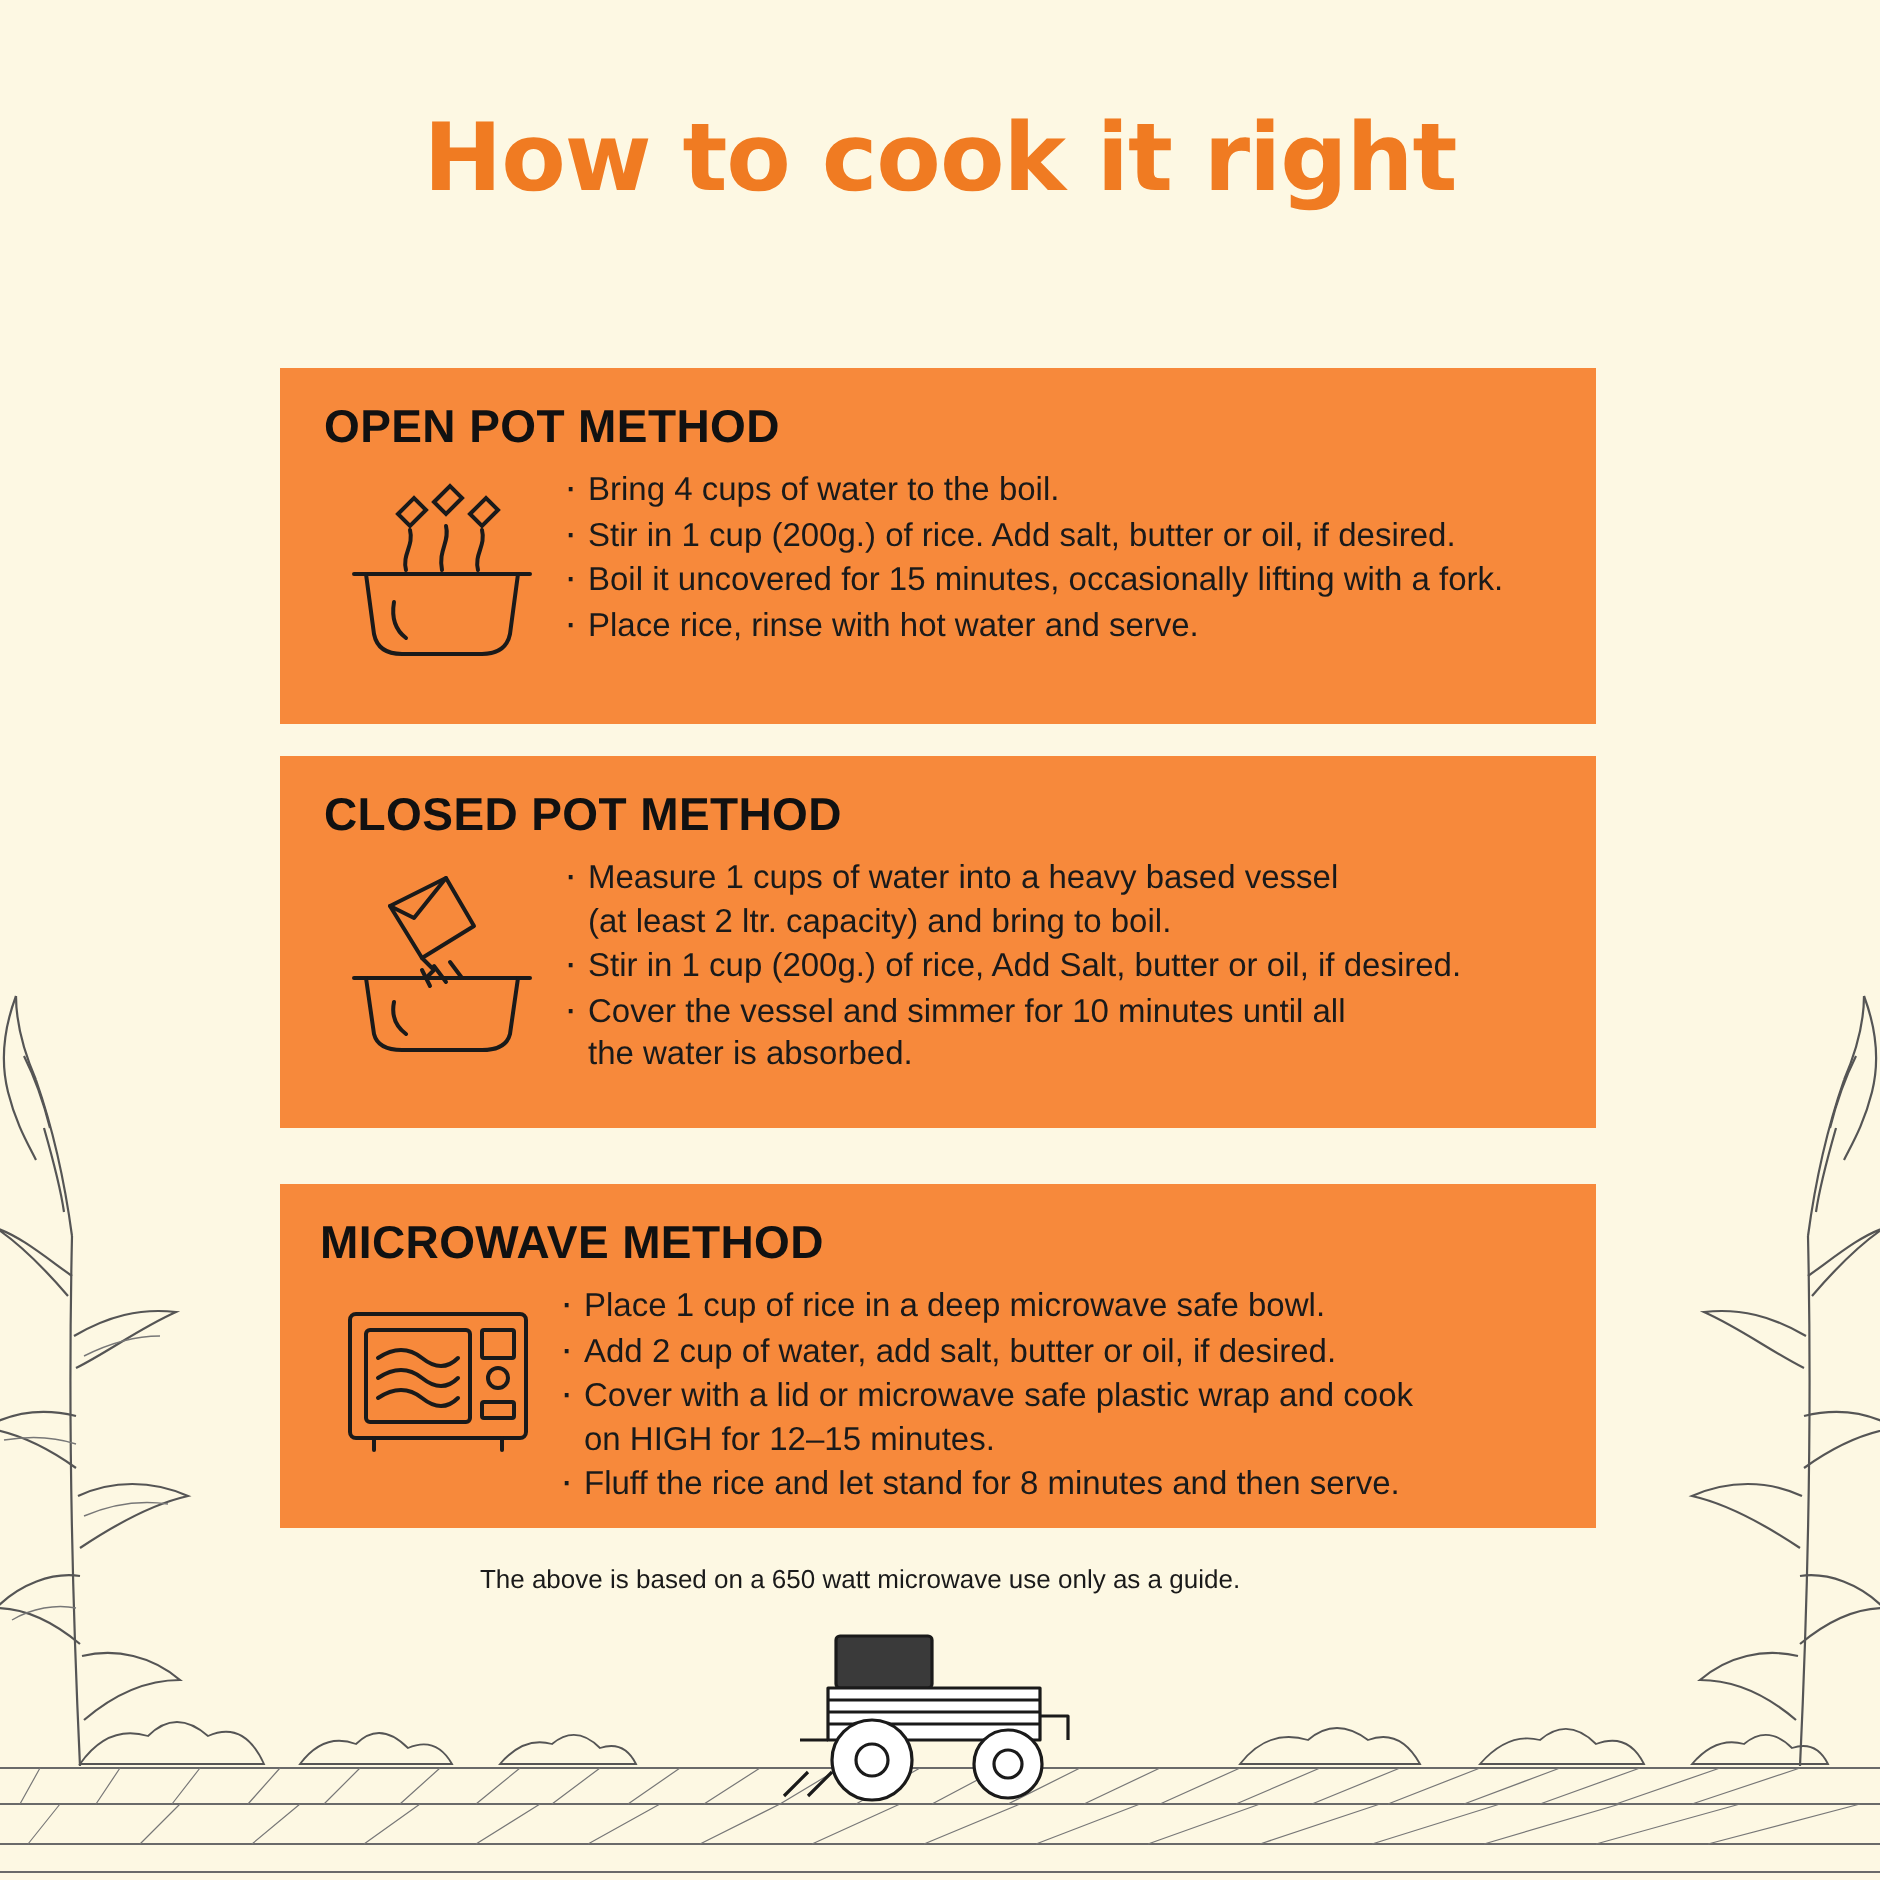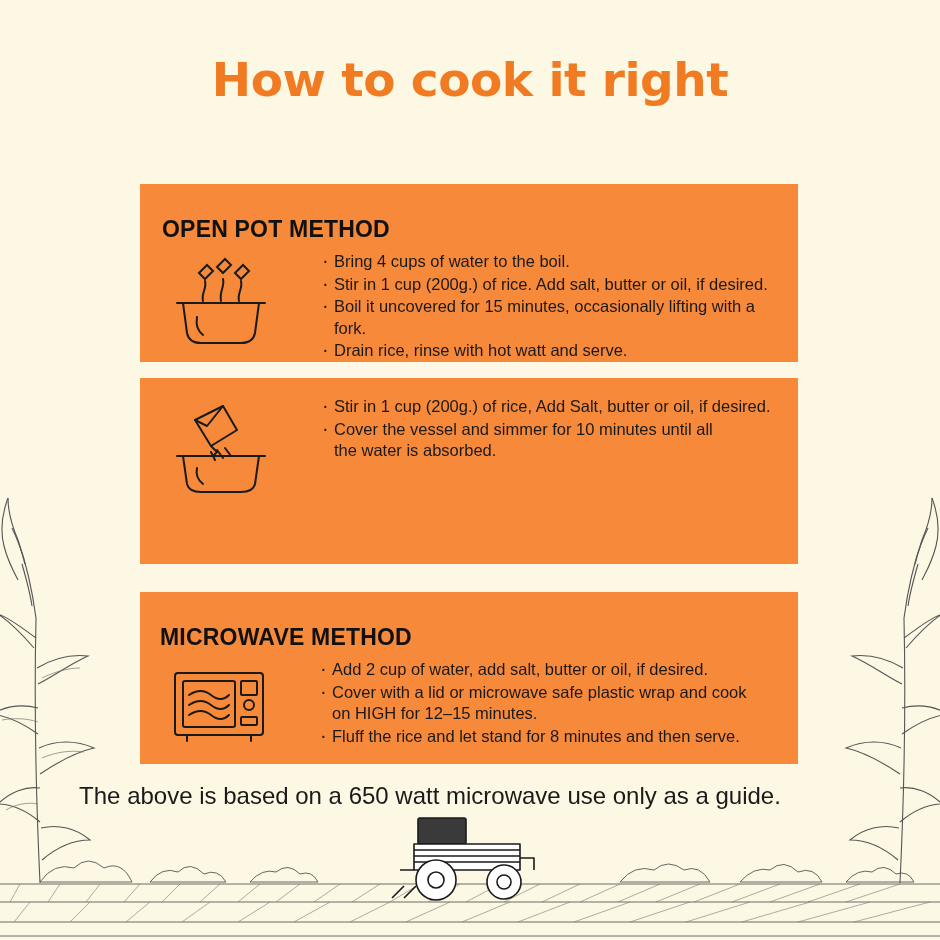--- a/index.html
+++ b/index.html
@@ -47,28 +47,27 @@
   }
   .card-1 { top: 184px; height: 178px; }
   .card-2 { top: 378px; height: 186px; }
   .card-3 { top: 592px; height: 172px; padding-left: 20px; }
 
   .card-title {
     font-size: 23px;
     font-weight: bold;
     color: #111111;
     letter-spacing: 0.2px;
-    margin: 16px 0 6px 0;
+    margin: 0 0 6px 0;
     font-family: "Liberation Sans", sans-serif;
   }
 
   .card-body {
     display: flex;
     align-items: flex-start;
-    gap: 40px;
   }
   .icon-col {
     width: 118px;
     flex: 0 0 118px;
     display: flex;
     align-items: center;
     justify-content: center;
     padding-top: 6px;
   }
   .list-col {
@@ -99,21 +98,21 @@
     color: #1a1a1a;
   }
 
   
   .footnote {
     position: absolute;
     top: 782px;
     left: 0;
     width: 860px;
     text-align: center;
-    font-size: 24px;
+    font-size: 13px;
     color: #1a1a1a;
   }
 
   
   .art {
     position: absolute;
     pointer-events: none;
   }
   .art-left  { left: -8px;  top: 468px; }
   .art-right { right: -8px; top: 468px; }
@@ -188,43 +187,46 @@
             <path d="M44 12 L52 4 L58 10 L50 18 Z"></path>
             <path d="M62 18 L70 10 L76 16 L68 24 Z"></path>
           </g>
         </svg>
       </div>
       <div class="list-col">
         <ul class="steps">
           <li>Bring 4 cups of water to the boil.</li>
           <li>Stir in 1 cup (200g.) of rice. Add salt, butter or oil, if desired.</li>
           <li>Boil it uncovered for 15 minutes, occasionally lifting with a fork.</li>
-          <li>Drain rice, rinse with hot watt and serve.</li>
+          <li>Place rice, rinse with hot water and serve.</li>
         </ul>
       </div>
     </div>
   </div>
 
   <div class="card card-2">
+    <div class="card-title">CLOSED POT METHOD</div>
     <div class="card-body">
       <div class="icon-col">
         <svg width="96" height="100" viewBox="0 0 96 100">
           <g fill="none" stroke="#1a1a1a" stroke-width="2" stroke-linecap="round" stroke-linejoin="round">
             <path d="M10 56 L86 56 L82 84 Q80 92 68 92 L28 92 Q16 92 14 84 Z"></path>
             <path d="M10 56 L4 56 M86 56 L92 56"></path>
             <path d="M24 68 Q22 78 30 84"></path>
             <path d="M22 20 L50 6 L64 30 L38 46 Z"></path>
             <path d="M22 20 L34 26 L50 6"></path>
             <path d="M38 46 L44 52 L40 56"></path>
             <path d="M44 50 L50 58 M52 48 L58 56 M38 52 L42 60"></path>
           </g>
         </svg>
       </div>
       <div class="list-col">
         <ul class="steps">
+          <li>Measure 1 cups of water into a heavy based vessel
+(at least 2 ltr. capacity) and bring to boil.</li>
           <li>Stir in 1 cup (200g.) of rice, Add Salt, butter or oil, if desired.</li>
           <li>Cover the vessel and simmer for 10 minutes until all
 the water is absorbed.</li>
         </ul>
       </div>
     </div>
   </div>
 
   <div class="card card-3">
     <div class="card-title">MICROWAVE METHOD</div>
@@ -239,20 +241,21 @@
             <path d="M20 52 Q32 44 42 52 T60 52"></path>
             <rect x="72" y="18" width="16" height="14" rx="1"></rect>
             <circle cx="80" cy="42" r="5"></circle>
             <rect x="72" y="54" width="16" height="8" rx="1"></rect>
             <path d="M18 72 L18 78 M82 72 L82 78"></path>
           </g>
         </svg>
       </div>
       <div class="list-col">
         <ul class="steps">
+          <li>Place 1 cup of rice in a deep microwave safe bowl.</li>
           <li>Add 2 cup of water, add salt, butter or oil, if desired.</li>
           <li>Cover with a lid or microwave safe plastic wrap and cook
  on HIGH for 12–15 minutes.</li>
           <li>Fluff the rice and let stand for 8 minutes and then serve.</li>
         </ul>
       </div>
     </div>
   </div>
 
   <div class="footnote">The above is based on a 650 watt microwave use only as a guide.</div>

